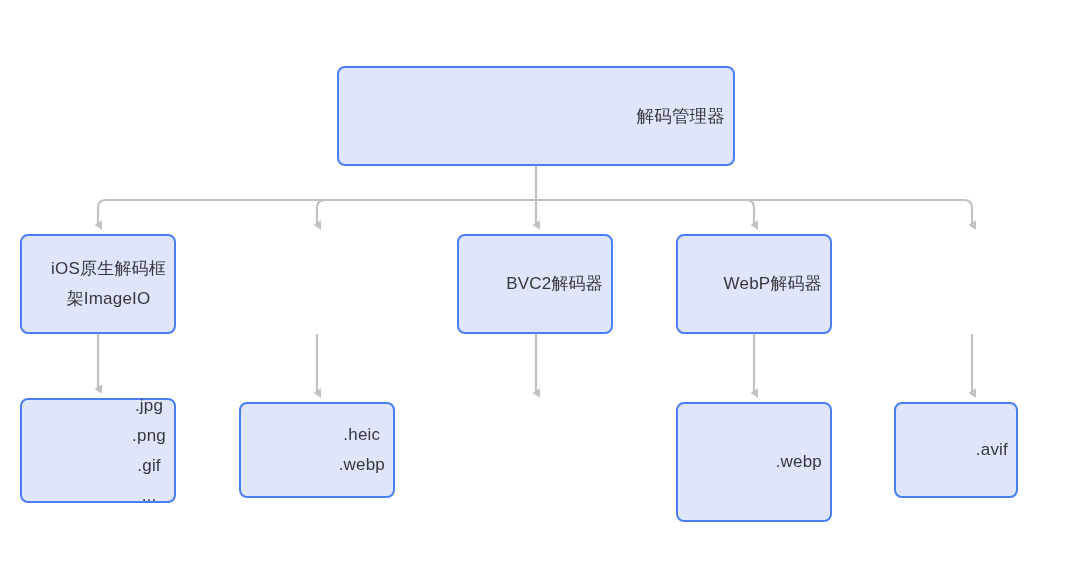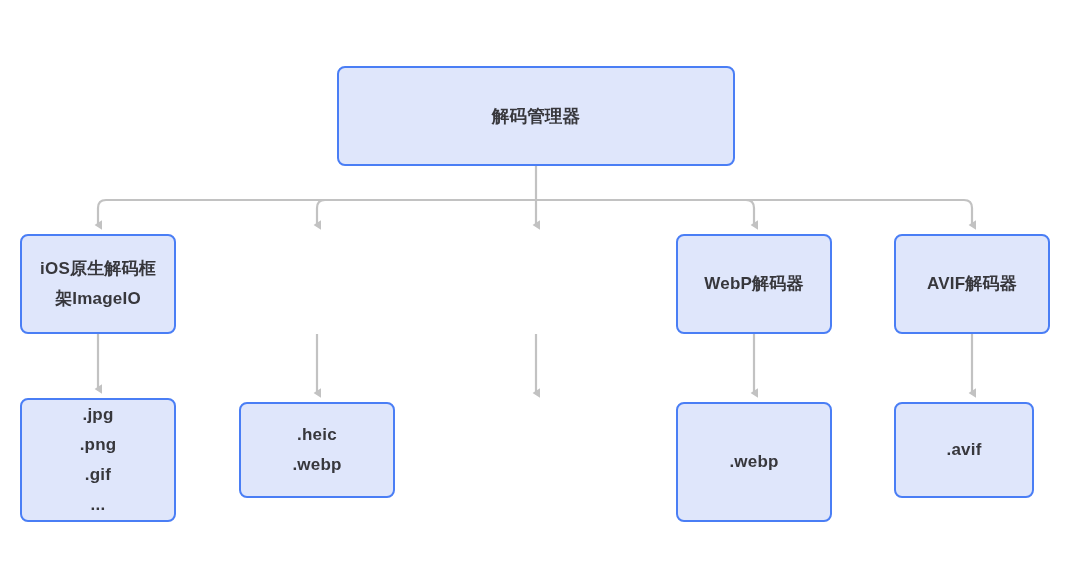--- a/index.html
+++ b/index.html
@@ -30,28 +30,27 @@
     pointer-events: none;
   }
   .node {
     position: absolute;
     box-sizing: border-box;
     background: #dfe6fb;
     border: 2px solid #4a7ef5;
     border-radius: 8px;
     display: flex;
     align-items: center;
-    justify-content: center;
+    justify-content: flex-end;
     text-align: center;
     color: #37373c;
     font-size: 17px;
     line-height: 30px;
     letter-spacing: 0.2px;
     padding: 0 8px;
-    font-weight: bold;
   }
   .node-label {
     display: block;
     white-space: pre-line;
   }
   .node-root {
     font-size: 17.5px;
   }
   .node-leaf {
     font-size: 17px;
@@ -92,43 +91,43 @@
   <div class="node node-root" style="left:337px; top:66px; width:398px; height:100px;">
     <span class="node-label">解码管理器</span>
   </div>
 
   <div class="node" style="left:20px; top:234px; width:156px; height:100px;">
     <span class="node-label">iOS原生解码框
 架ImageIO</span>
   </div>
 
 
+  <div class="node" style="left:457px; top:234px; width:156px; height:100px;">
+    <span class="node-label">BVC2解码器</span>
+  </div>
 
   <div class="node" style="left:676px; top:234px; width:156px; height:100px;">
     <span class="node-label">WebP解码器</span>
   </div>
 
-  <div class="node" style="left:894px; top:234px; width:156px; height:100px;">
-    <span class="node-label">AVIF解码器</span>
-  </div>
 
-  <div class="node node-leaf" style="left:20px; top:398px; width:156px; height:124px;">
+  <div class="node node-leaf" style="left:20px; top:398px; width:156px; height:105px;">
     <span class="node-label">.jpg
 .png
 .gif
 ...</span>
   </div>
 
   <div class="node node-leaf" style="left:239px; top:402px; width:156px; height:96px;">
     <span class="node-label">.heic
 .webp</span>
   </div>
 
 
   <div class="node node-leaf" style="left:676px; top:402px; width:156px; height:120px;">
     <span class="node-label">.webp</span>
   </div>
 
-  <div class="node node-leaf" style="left:894px; top:402px; width:140px; height:96px;">
+  <div class="node node-leaf" style="left:894px; top:402px; width:124px; height:96px;">
     <span class="node-label">.avif</span>
   </div>
 
 </div>
 
 </body></html>

